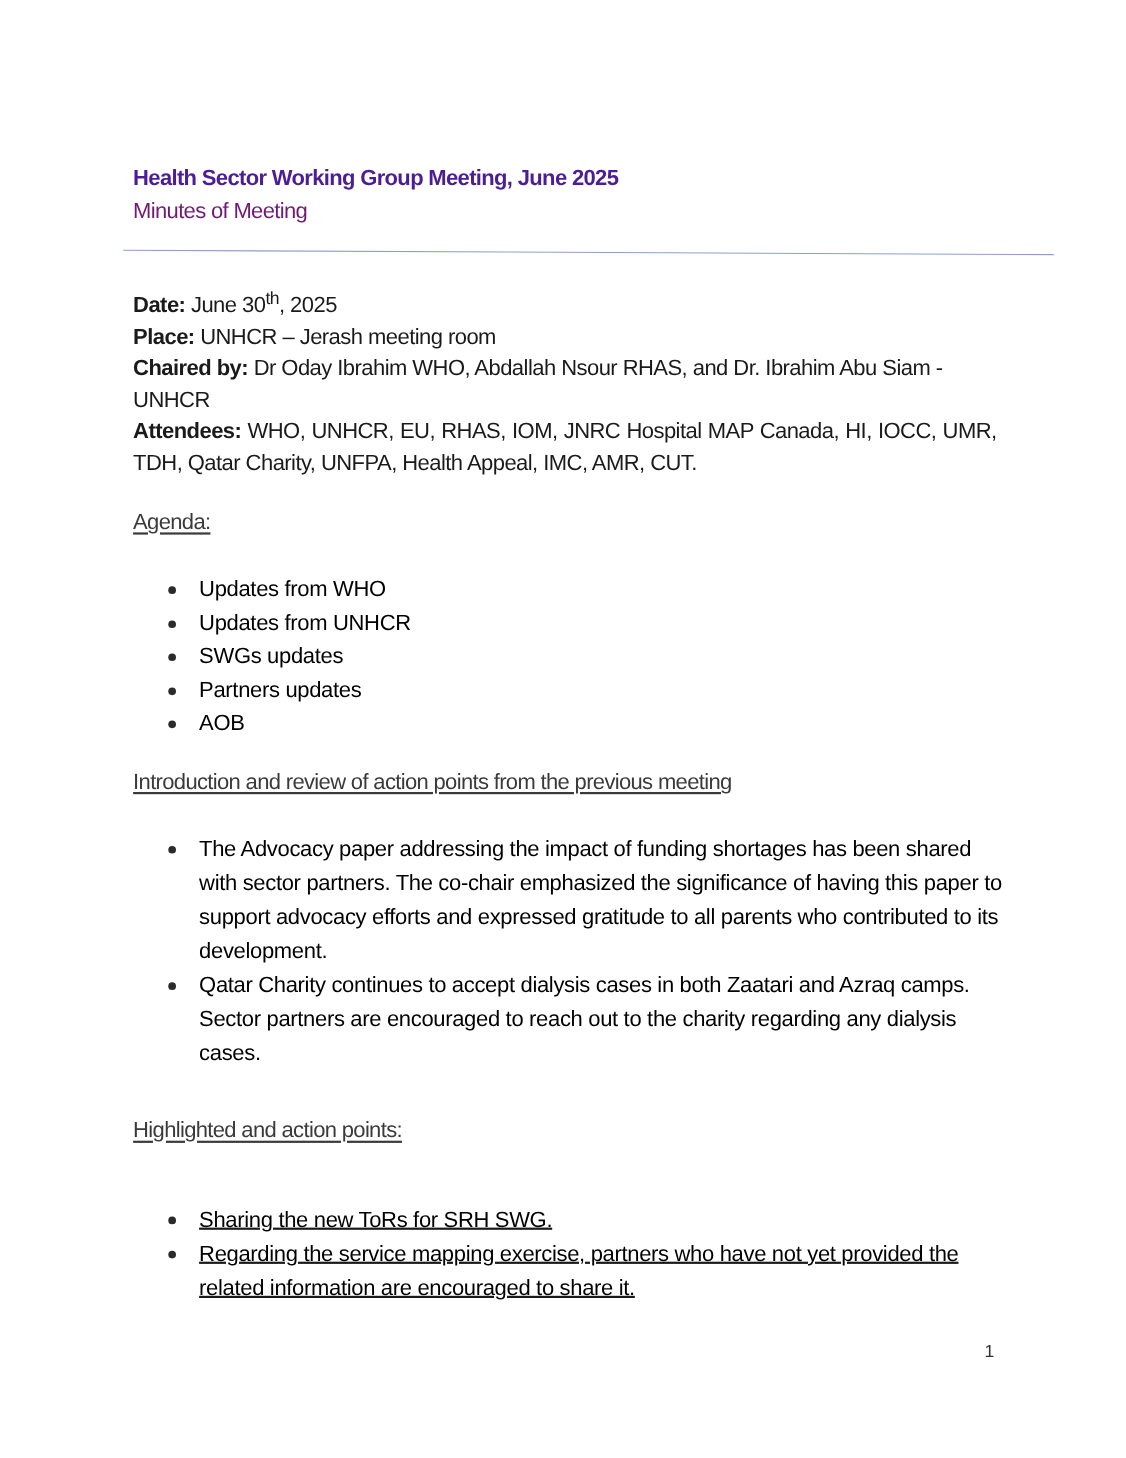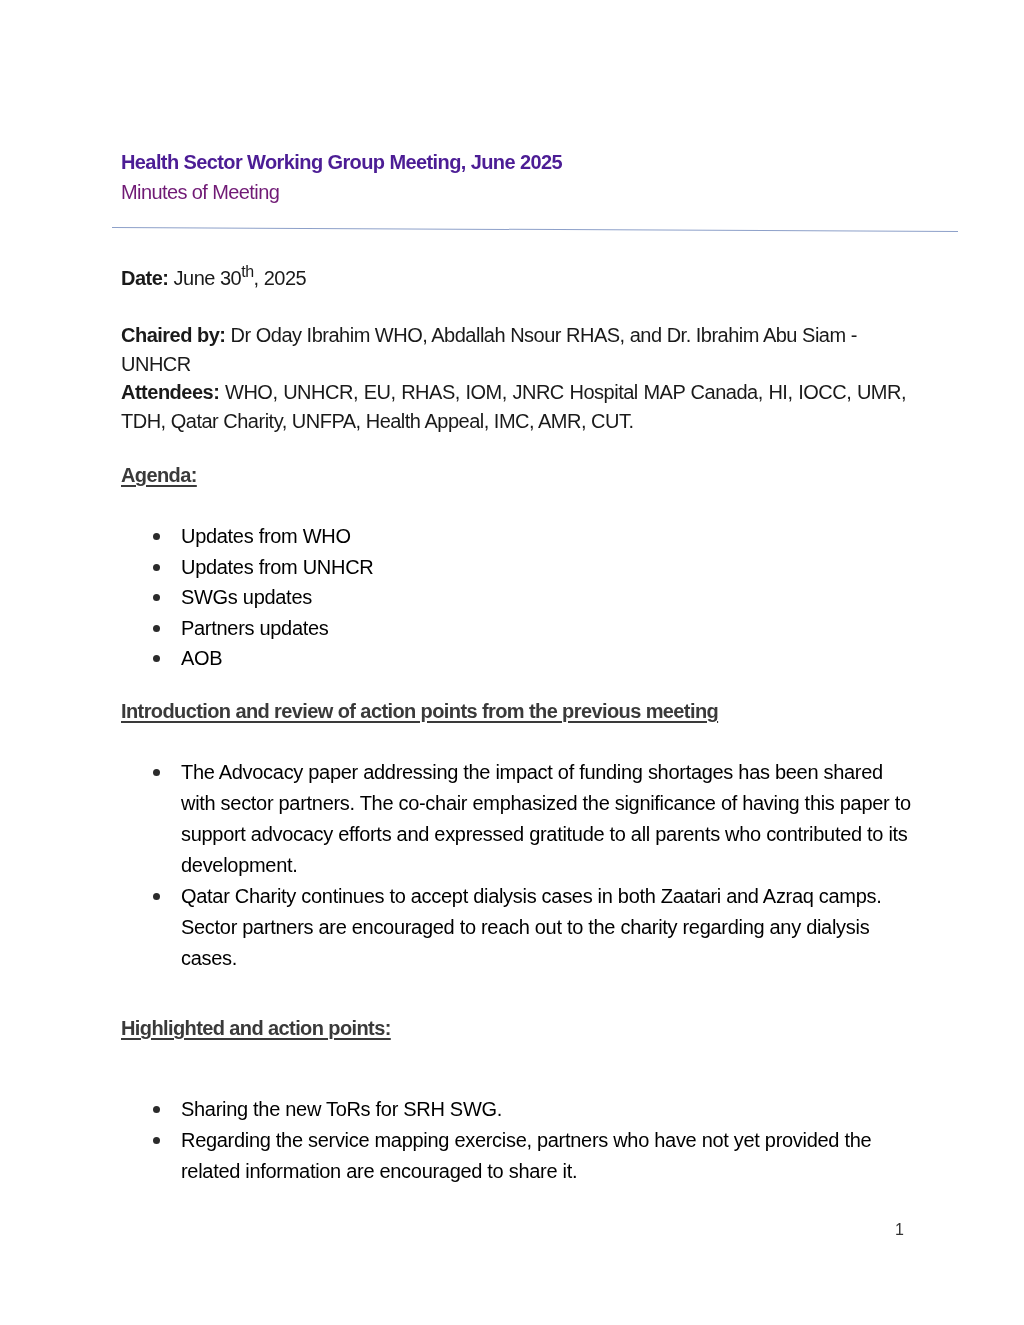--- a/index.html
+++ b/index.html
@@ -56,21 +56,21 @@
     .meta .lbl { font-weight: bold; }
     .meta sup { font-size: 16px; line-height: 0; }
     .meta-date { top: 264px; }
     .meta-place { top: 292.5px; }
     .meta-chair { top: 321px; width: 800px; }
     .meta-att { top: 378px; width: 785px; text-align: justify; }
     .section-heading {
       position: absolute;
       left: 121px;
       font-size: 20px;
-      font-weight: bold;
+      font-weight: normal;
       text-decoration: underline;
       text-underline-offset: 3px;
       letter-spacing: -0.6px;
       color: #3a3a3a;
       white-space: nowrap;
     }
     .h-agenda { top: 464px; }
     .h-intro { top: 700px; }
     .h-highlight { top: 1017px; }
     ul.bullets {
@@ -93,21 +93,21 @@
       width: 7px; height: 7px;
       border-radius: 50%;
       background: #2b2b2b;
     }
     .agenda { top: 521px; }
     .agenda li { line-height: 30.5px; }
     .agenda li .dot { top: 12px; }
     .intro { top: 757px; width: 765px; }
     .intro li { line-height: 31px; letter-spacing: -0.5px; }
     .intro li .dot { top: 12px; }
-    .highlight { top: 1094px; width: 765px; }
+    .highlight { top: 1094px; width: 765px; text-decoration: underline; }
     .highlight li { line-height: 31px; letter-spacing: -0.5px; color: #222; }
     .highlight li .dot { top: 12px; }
     .page-number {
       position: absolute;
       left: 895px; top: 1221px;
       font-size: 16px;
       color: #333;
     }
   </style>
 </head>
@@ -116,20 +116,23 @@
 <div class="page">
 
   <div class="title">Health Sector Working Group Meeting, June 2025</div>
   <div class="subtitle">Minutes of Meeting</div>
   <div class="divider"></div>
 
   <div class="meta meta-date">
     <span class="lbl">Date:</span><span> June 30</span><sup>th</sup><span>, 2025</span>
   </div>
 
+  <div class="meta meta-place">
+    <span class="lbl">Place:</span><span> UNHCR – Jerash meeting room</span>
+  </div>
 
   <div class="meta meta-chair">
     <span class="lbl">Chaired by:</span><span> Dr Oday Ibrahim WHO, Abdallah Nsour RHAS, and Dr. Ibrahim Abu Siam -UNHCR</span>
   </div>
 
   <div class="meta meta-att">
     <span class="lbl">Attendees:</span><span> WHO, UNHCR, EU, RHAS, IOM, JNRC Hospital MAP Canada, HI, IOCC, UMR, TDH, Qatar Charity, UNFPA, Health Appeal, IMC, AMR, CUT.</span>
   </div>
 
   <div class="section-heading h-agenda">Agenda:</div>

